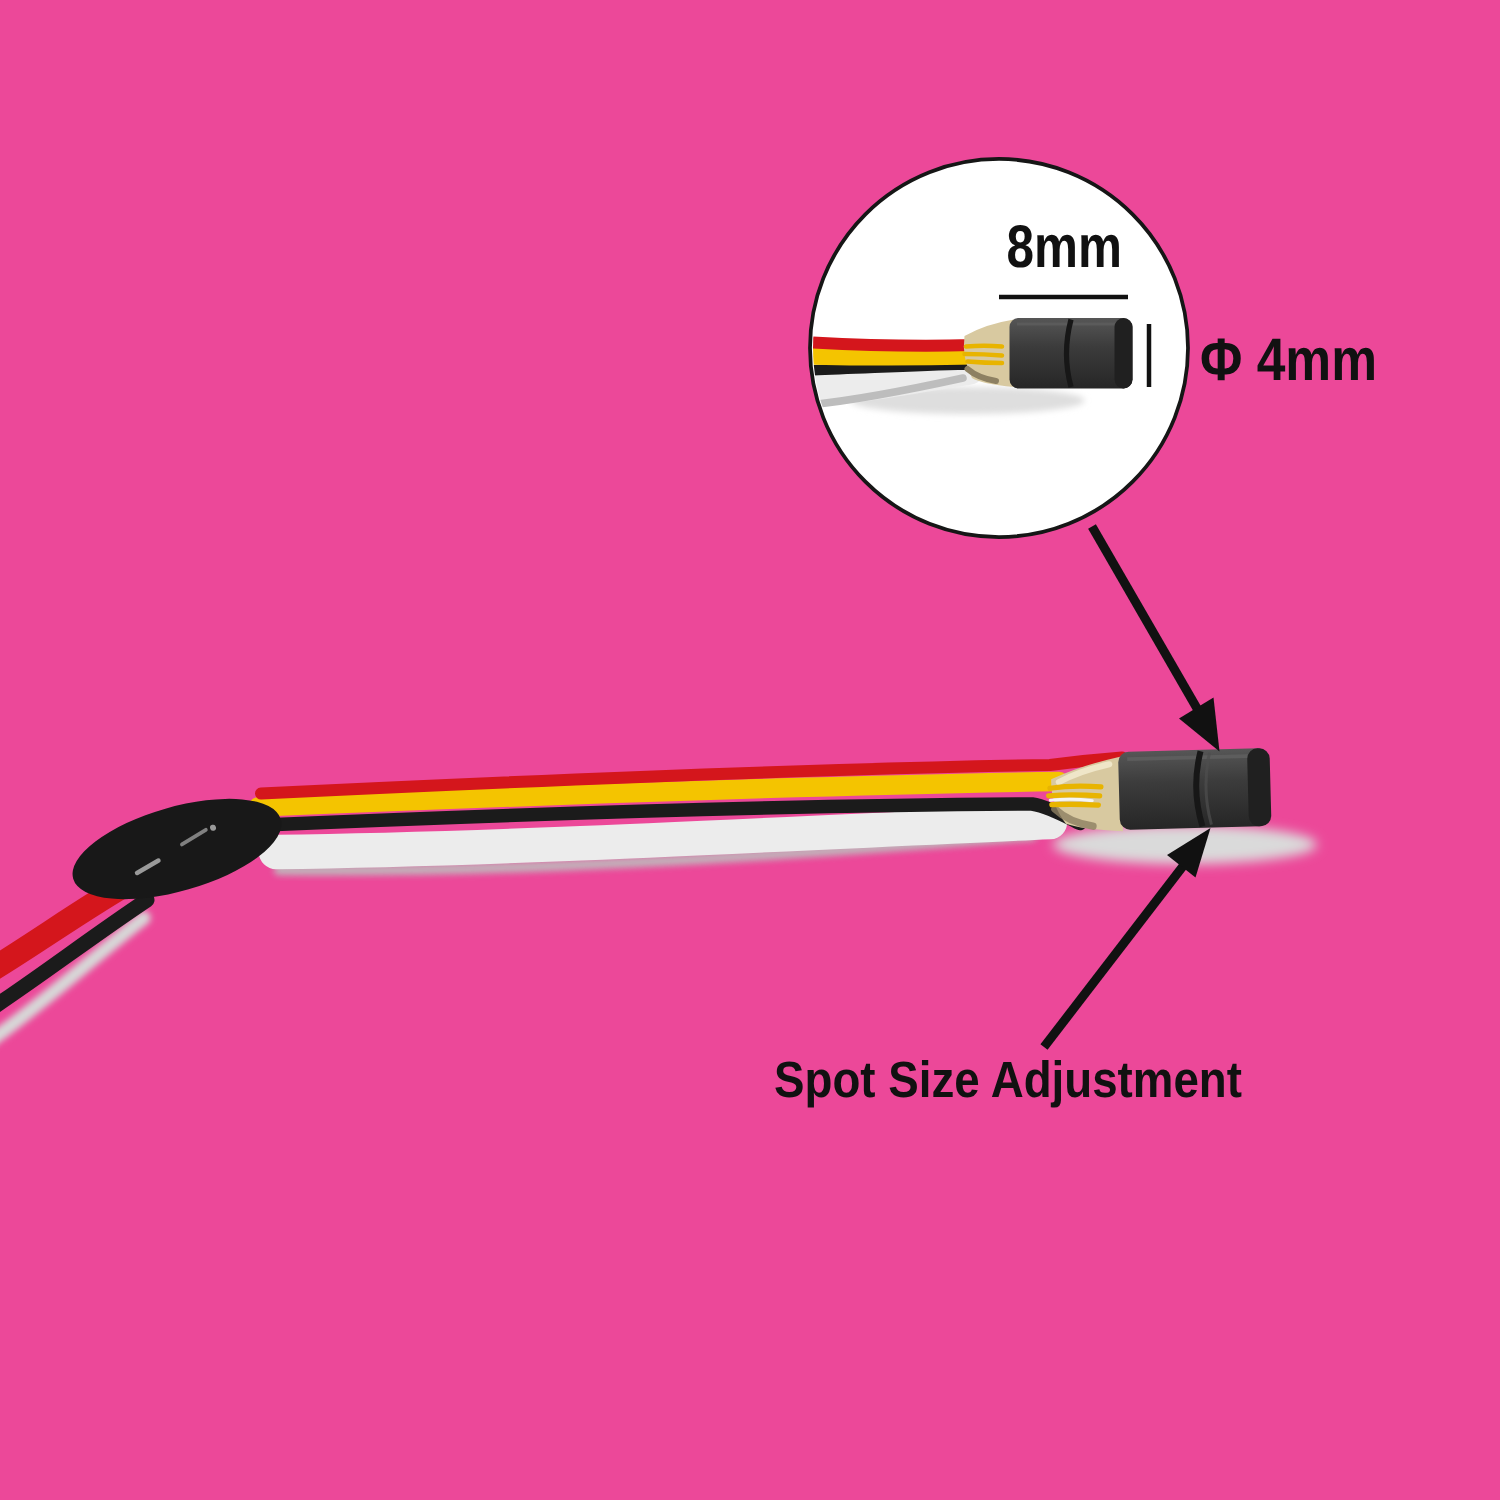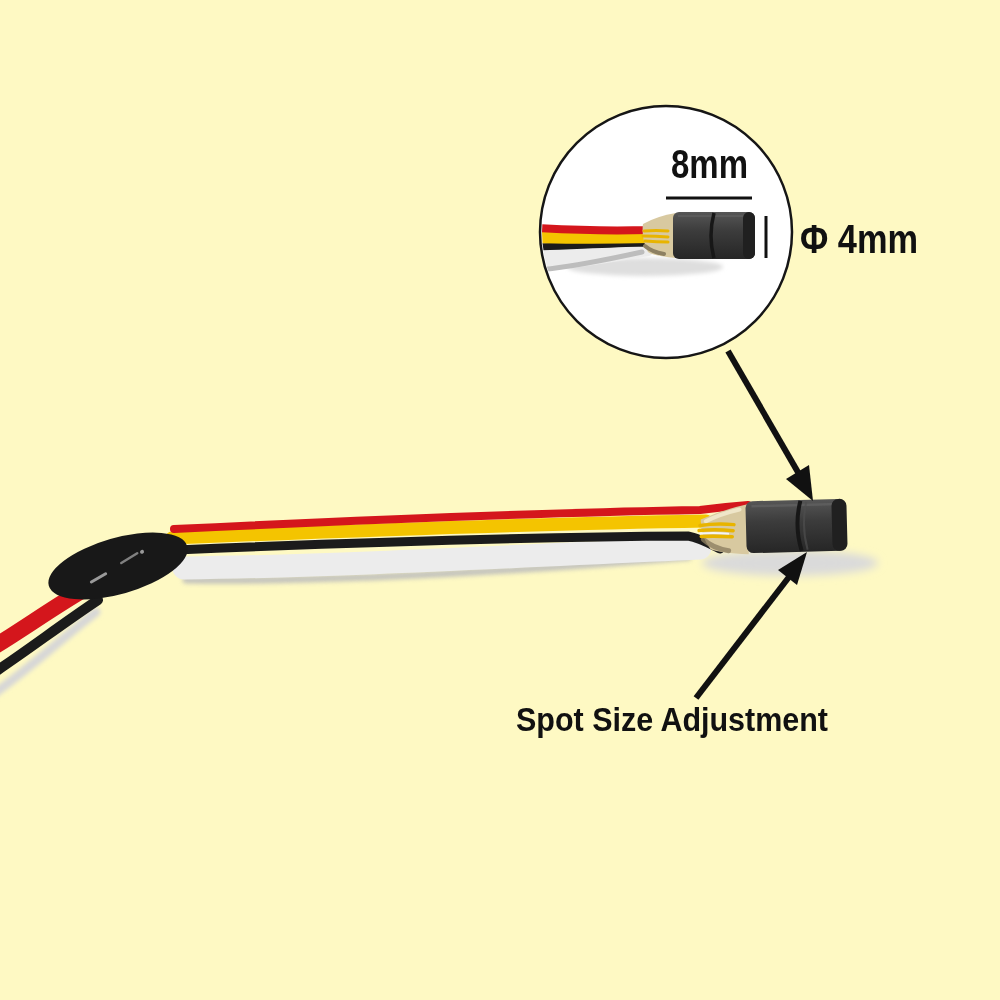--- a/index.html
+++ b/index.html
@@ -5,21 +5,21 @@
   html, body {
     margin: 0;
     padding: 0;
     background: #ffffff;
     font-family: "Liberation Sans", "DejaVu Sans", sans-serif;
   }
   .stage {
     position: relative;
     width: 1000px;
     height: 1000px;
-    background: #fef9c3;
+    background: #ec4899;
     overflow: hidden;
   }
   svg { display: block; }
   text {
     font-family: "Liberation Sans", "DejaVu Sans", sans-serif;
     font-weight: bold;
     fill: #111111;
   }
 </style>
 </head>

